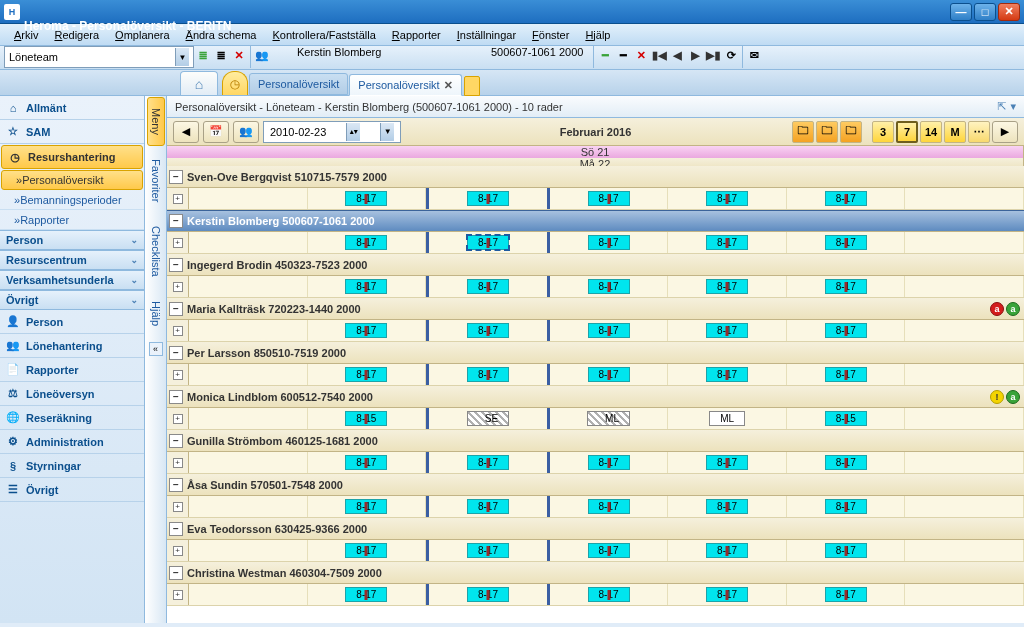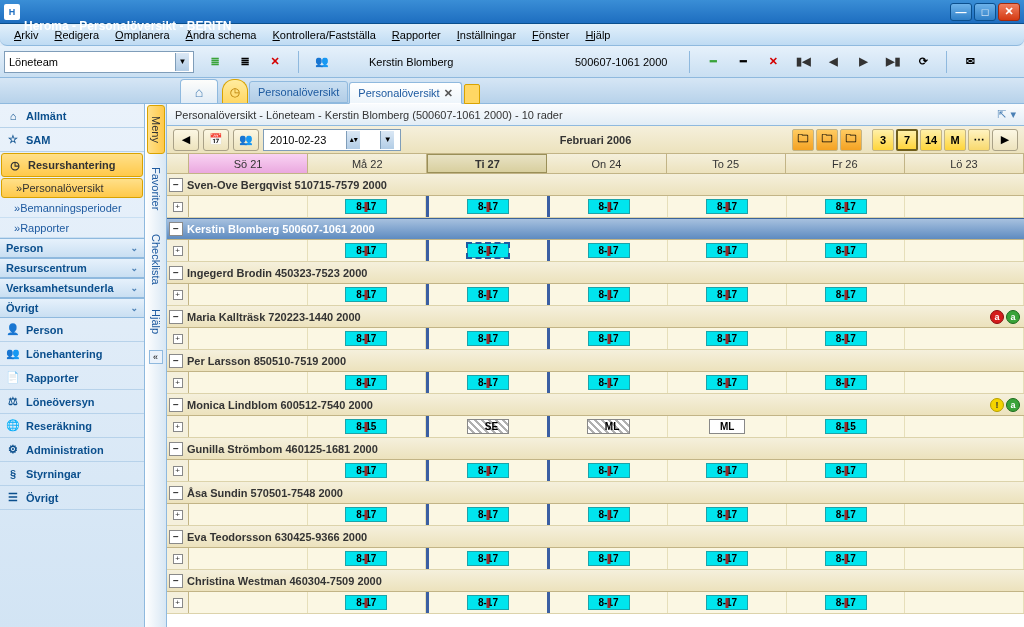--- a/index.html
+++ b/index.html
@@ -7,26 +7,26 @@
 
 
 .titlebar { height: 24px; background: linear-gradient(#3a8ed6,#1e6ec0); color: #fff; display: flex; align-items: center; padding: 0 4px; border-bottom: 1px solid #0b4f8d; }
 .titlebar .icon { width: 16px; height: 16px; background: #fff; border-radius: 2px; margin-right: 4px; display: flex; align-items: center; justify-content: center; color: #1e6ec0; font-weight: bold; font-size: 9px; }
 .titlebar .title { flex: 1; font-weight: bold; font-size: 12px; margin-top: 28px; }
 .win-btns { display: flex; gap: 2px; }
 .win-btn { width: 22px; height: 18px; border: 1px solid #0b4f8d; border-radius: 3px; background: linear-gradient(#6db2ea,#2e7fc7); color: #fff; display: flex; align-items: center; justify-content: center; font-weight: bold; cursor: pointer; }
 .win-btn.close { background: linear-gradient(#f08060,#d43a13); border-color: #a02a0d; }
 
 
-.menubar { height: 22px; background: linear-gradient(#e2f0fb,#bfdbf3); border-bottom: 1px solid #8fb9de; display: flex; align-items: center; padding: 2px 6px; border-radius: 7px; }
+.menubar { height: 22px; background: linear-gradient(#e2f0fb,#bfdbf3); border-bottom: 1px solid #8fb9de; display: flex; align-items: center; padding: 2px 6px; }
 .menubar .menu { padding: 2px 8px; cursor: pointer; }
 .menubar .menu u { text-decoration: underline; }
 
 
-.toolbar { height: 32px; background: linear-gradient(#e6f1fb,#c9dff2); border-bottom: 1px solid #8fb9de; display: flex; align-items: center; padding: 0 4px; gap: 12px; }
+.toolbar { height: 24px; background: linear-gradient(#e6f1fb,#c9dff2); border-bottom: 1px solid #8fb9de; display: flex; padding: 0 4px; gap: 0; }
 .toolbar .combo { width: 190px; height: 22px; border: 1px solid #7f9db9; background: #fff; padding: 0 4px; display: flex; align-items: center; justify-content: space-between; }
 .toolbar .combo .arrow { width: 14px; height: 18px; background: linear-gradient(#dbe8f5,#b2cde6); border-left: 1px solid #7f9db9; display: flex; align-items: center; justify-content: center; font-size: 8px; }
 .toolbar .ticon { width: 18px; height: 18px; display: flex; align-items: center; justify-content: center; border: 1px solid transparent; border-radius: 2px; cursor: pointer; font-weight: bold; }
 .toolbar .sep { width: 1px; height: 22px; background: #8fb9de; margin: 0 2px; }
 .toolbar .name-field { flex: 0 0 200px; padding-left: 6px; margin-left: 20px; }
 .toolbar .num-field { flex: 0 0 auto; padding-right: 8px; }
 .green { color: #39a339; } .red { color: #d40000; } .blk { color: #333; }
 
 
 .tabstrip2 { height: 26px; background: linear-gradient(#d6e6f5,#b7d2ea); border-bottom: 1px solid #8fb9de; display: flex; align-items: flex-end; padding-left: 180px; }
@@ -66,21 +66,21 @@
 .ctl-row .date { border: 1px solid #7f9db9; background: #fff; height: 22px; padding: 0 6px; display: flex; align-items: center; gap: 20px; }
 .ctl-row .date .dbtn { width: 14px; height: 18px; background: linear-gradient(#dbe8f5,#b2cde6); border-left: 1px solid #7f9db9; display: flex; align-items: center; justify-content: center; font-size: 8px; }
 .ctl-row .month { position: absolute; left: 50%; transform: translateX(-50%); font-weight: bold; color: #333; }
 .ctl-row .right { margin-left: auto; display: flex; gap: 2px; align-items: center; }
 .ctl-row .right .btn { width: 22px; height: 22px; border: 1px solid #c2b486; background: linear-gradient(#fff3c0,#f8d96e); border-radius: 2px; display: flex; align-items: center; justify-content: center; font-weight: bold; font-size: 11px; cursor: pointer; }
 .ctl-row .right .btn.yel { background: linear-gradient(#fff0a8,#ffd53a); }
 .ctl-row .right .btn.org { background: linear-gradient(#ffcb61,#f4a223); }
 .ctl-row .right .btn.sel { border: 2px solid #6e5e1d; }
 
 
-.day-hdr { height: 20px; display: flex; border-bottom: 1px solid #c2b486; }
+.day-hdr { height: 20px; display: flex; border-bottom: 1px solid #c2b486; flex-direction: column; }
 .day-hdr .rowhdr { width: 22px; background: linear-gradient(#f5f0dc,#ece2bd); border-right: 1px solid #c2b486; }
 .day-hdr .day { flex: 1; background: linear-gradient(#f5f0dc,#ece2bd); border-right: 1px solid #c2b486; display: flex; align-items: center; justify-content: center; color: #333; }
 .day-hdr .day.sun { background: linear-gradient(#f9d3f3,#eaa8df); }
 .day-hdr .day.today { background: linear-gradient(#e8e2c4,#d8cf9e); border: 1px solid #9a8f58; font-weight: bold; }
 
 
 .grid { flex: 1; overflow-y: auto; background: #fff; }
 .person-hdr { height: 22px; display: flex; align-items: center; background: linear-gradient(#f5f0dc,#ece2bd); border-bottom: 1px solid #c2b486; gap: 4px; padding-left: 2px; font-weight: bold; color: #333; position:relative; }
 .person-hdr.selected { background: linear-gradient(#a7c1df,#5e8bc0); color: #fff; border-top: 1px solid #3b649a; }
 .person-hdr .collapse-btn { width: 14px; height: 14px; border: 1px solid #8a8a8a; background: #fff; display: flex; align-items: center; justify-content: center; font-size: 10px; line-height: 1; color:#333; }
@@ -89,21 +89,21 @@
 .badge.red { background:#d41c1c; border:1px solid #8a0f0f; }
 .badge.grn { background:#39a339; border:1px solid #1d6a1d; }
 .badge.yel2 { background:#f4d400; border:1px solid #b59e00; color:#333; }
 
 .person-row { height: 22px; display: flex; border-bottom: 1px solid #dcd3ab; }
 .person-row .lead { width: 22px; background: #f5f0dc; border-right: 1px solid #c2b486; display:flex; align-items:center; justify-content:center; }
 .cell { flex: 1; border-right: 1px solid #e6dfba; display: flex; align-items: center; justify-content: center; background: #fbf7e3; }
 .cell.today-col { border-left: 3px solid #3b5fa3; border-right: 3px solid #3b5fa3; }
 .person-row:first-of-type .cell.today-col { }
 
-.shift { background: #00e5ee; border: 1px solid #1ca3a9; padding: 1px 10px; font-size: 10px; color: #000; font-weight: bold; position:relative; }
+.shift { background: #00e5ee; border: 1px solid #1ca3a9; padding: 1px 10px; font-size: 10px; color: #000; font-weight: normal; position:relative; }
 .shift .mark { position:absolute; left:50%; top:50%; width:3px; height:10px; background:#962c2c; transform:translate(-50%,-50%); }
 .shift.hatched { background: repeating-linear-gradient(45deg,#fff,#fff 3px,#b0b0b0 3px,#b0b0b0 5px); border: 1px solid #888; padding-left: 17px; }
 .shift.white { background: #fff; border:1px solid #888; }
 .shift.sel { outline: 2px dashed #1e5aa0; outline-offset: -1px; }
 
 .smallexp { width:10px;height:10px;border:1px solid #888;background:#fff;font-size:8px;display:flex;align-items:center;justify-content:center;color:#333;}
 </style>
 </head>
 <body>
 
@@ -253,21 +253,21 @@
 
     <div class="ctl-row">
       <div class="nav">◀</div>
       <div class="nav" style="color:#c47e00">📅</div>
       <div class="nav">👥</div>
       <div class="date">
         <span>2010-02-23</span>
         <span class="dbtn">▴▾</span>
         <span class="dbtn">▼</span>
       </div>
-      <div class="month">Februari 2006</div>
+      <div class="month">Februari 2016</div>
       <div class="right">
         <div class="btn org">🗀</div>
         <div class="btn org">🗀</div>
         <div class="btn org">🗀</div>
         <div style="width:6px"></div>
         <div class="btn yel">3</div>
         <div class="btn yel sel">7</div>
         <div class="btn yel">14</div>
         <div class="btn yel">M</div>
         <div class="btn">⋯</div>

